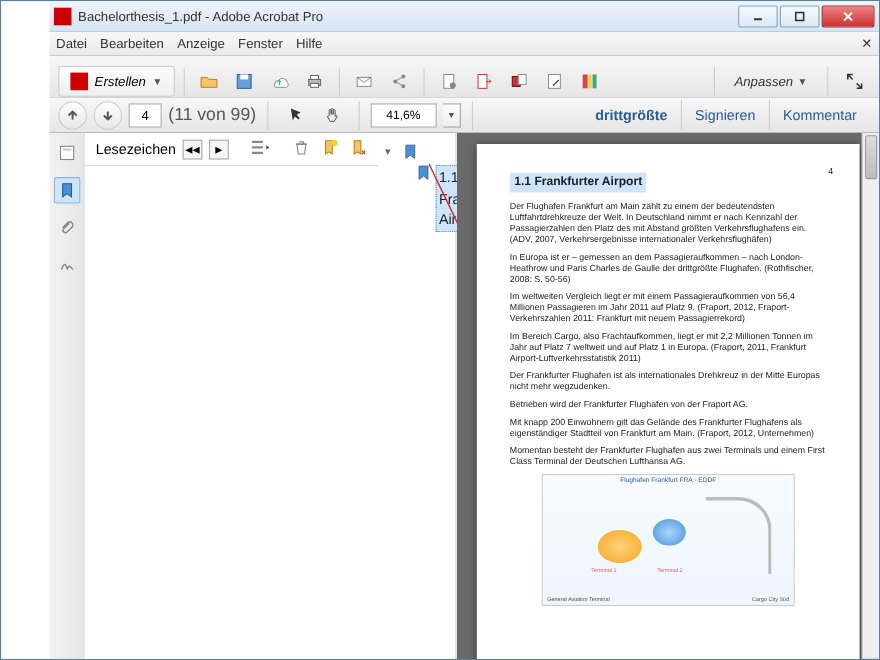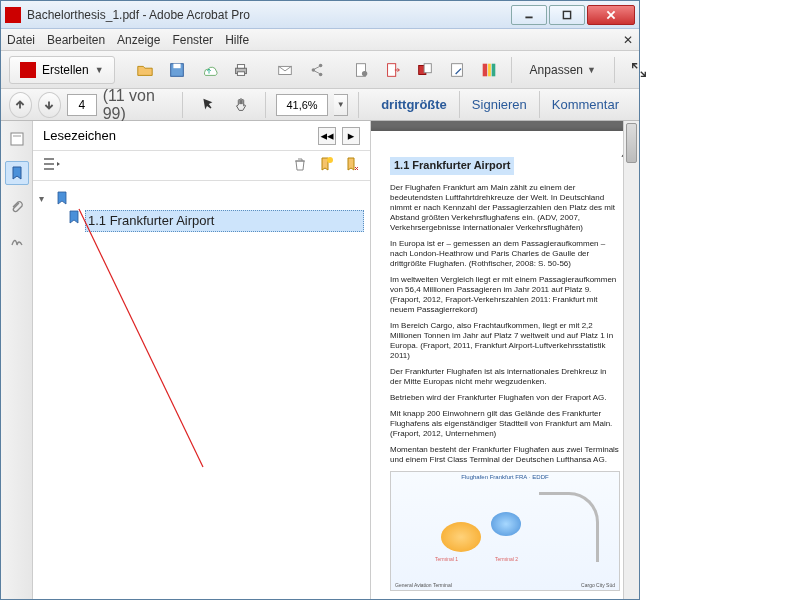--- a/index.html
+++ b/index.html
@@ -1,28 +1,28 @@
 <!DOCTYPE html>
 <html><head>
 <meta charset="utf-8">
 <style>
   * { box-sizing: border-box; margin: 0; padding: 0; }
   body { font-family: "Segoe UI", Tahoma, sans-serif; font-size: 12px; background: #fff; width: 800px; height: 600px; overflow: hidden; position: relative; }
-  .window { width: 640px; height: 600px; display: flex; flex-direction: column; border: 1px solid #5a7fa0; }
+  .window { width: 800px; height: 600px; display: flex; flex-direction: column; border: 1px solid #5a7fa0; padding-left: 44px; }
   .titlebar { height: 28px; background: linear-gradient(#eef4fb, #d6e4f4); display: flex; align-items: center; padding: 0 4px; border-bottom: 1px solid #b0c4de; }
   .titlebar .app-icon { width: 16px; height: 16px; background: #c00; margin-right: 6px; }
   .titlebar .title { flex: 1; color: #333; font-size: 12px; }
   .winbtns { display: flex; gap: 2px; }
   .winbtn { width: 36px; height: 20px; border: 1px solid #8aa; background: linear-gradient(#f4f9ff,#dce9f7); border-radius: 2px; display:flex; align-items:center; justify-content:center; }
   .winbtn.close { background: linear-gradient(#f08080,#c33); border-color:#a22; color:#fff; width:48px; }
   .winbtn svg { width:12px; height:12px; }
   .menubar { height: 22px; background: linear-gradient(#f7f7f7,#eaeaea); display:flex; align-items:center; padding: 0 6px; gap: 12px; font-size: 12px; color:#333; border-bottom:1px solid #ccc; }
   .menubar span { cursor: default; }
   .menubar .x { margin-left:auto; font-family: Arial; }
-  .toolbar { height: 38px; background: linear-gradient(#f7f7f7,#e6e6e6); display:flex; align-items:center; padding:0 8px; gap:4px; border-bottom:1px solid #ccc; }
+  .toolbar { height: 38px; background: linear-gradient(#f7f7f7,#e6e6e6); display:flex; align-items:flex-end; padding:0 8px; gap:4px; border-bottom:1px solid #ccc;font-style:italic; }
   .toolbar2 { height: 32px; background: linear-gradient(#f7f7f7,#e6e6e6); display:flex; align-items:center; padding:0 8px; gap:6px; border-bottom:1px solid #bbb; }
   .tbutton { height: 28px; min-width:28px; border:1px solid transparent; border-radius:3px; display:flex; align-items:center; justify-content:center; padding:0 4px; }
   .tbutton svg { width:18px; height:18px; }
   .sep { width:1px; height:26px; background:#ccc; margin:0 4px; }
   .create-btn { display:flex; align-items:center; gap:6px; padding:0 10px; border:1px solid #ccc; border-radius:3px; height:28px; background:linear-gradient(#fdfdfd,#eee); font-size:12px; }
   .create-btn .pdf-i { width:16px; height:16px; background:#c00; }
   .create-btn .dd { font-size:9px; color:#555; }
   .right-tools { margin-left:auto; display:flex; align-items:center; gap:6px; }
   .anpassen { display:flex; align-items:center; gap:4px; padding:0 8px; font-size:12px; color:#333; }
   .navbtn { width:26px; height:26px; border:1px solid #ccc; border-radius:50%; background:linear-gradient(#fdfdfd,#e8e8e8); display:flex; align-items:center; justify-content:center; }
@@ -32,21 +32,21 @@
   .zoom-sel { width:60px; height:22px; border:1px solid #aaa; font-size:11px; text-align:center; background:#fff; display:flex; align-items:center; justify-content:center; }
   .zoom-dd { width:16px; height:22px; border:1px solid #aaa; border-left:none; display:flex; align-items:center; justify-content:center; background:linear-gradient(#fdfdfd,#eee); }
   .tab-links { margin-left:auto; display:flex; gap:0; font-size:13px; }
   .tab-link { padding:6px 12px; color:#2a5a9a; cursor:pointer; }
   .tab-link.active { font-weight:600; }
   .tab-sep { width:1px; background:#ccc; }
   .content { flex:1; display:flex; overflow:hidden; }
   .leftpane { width:32px; background:linear-gradient(90deg,#f2f2f2,#e6e6e6); border-right:1px solid #ccc; display:flex; flex-direction:column; align-items:center; padding:6px 0; gap:10px; }
   .leftpane .tool { width:24px; height:24px; display:flex; align-items:center; justify-content:center; border-radius:2px; }
   .leftpane .tool.active { background:#cde4fb; border:1px solid #8ab8e0; }
-  .bookmarks { width:338px; border-right:1px solid #ccc; display:flex; flex-direction:column; background:#fff; }
+  .bookmarks { width:338px; border-right:1px solid #ccc; display:flex; flex-direction:row; background:#fff; }
   .bm-header { height:30px; border-bottom:1px solid #ddd; display:flex; align-items:center; padding:0 10px; font-size:13px; gap:6px; }
   .bm-header .title { flex:1; }
   .bm-header .nav-sm { width:18px; height:18px; border:1px solid #aaa; display:flex; align-items:center; justify-content:center; background:#f6f6f6; }
   .bm-tools { height:30px; border-bottom:1px solid #ddd; display:flex; align-items:center; padding:0 10px; gap:10px; }
   .bm-tools .sp { flex:1; }
   .bm-tree { flex:1; padding:8px 6px; font-size:13px; color:#222; line-height:1.5; position:relative; }
   .tree-row { display:flex; align-items:flex-start; gap:4px; padding:2px 0; }
   .tree-toggle { width:12px; display:inline-block; color:#666; font-size:10px; }
   .tree-icon { width:14px; height:14px; display:inline-block; }
   .tree-label { flex:1; }

